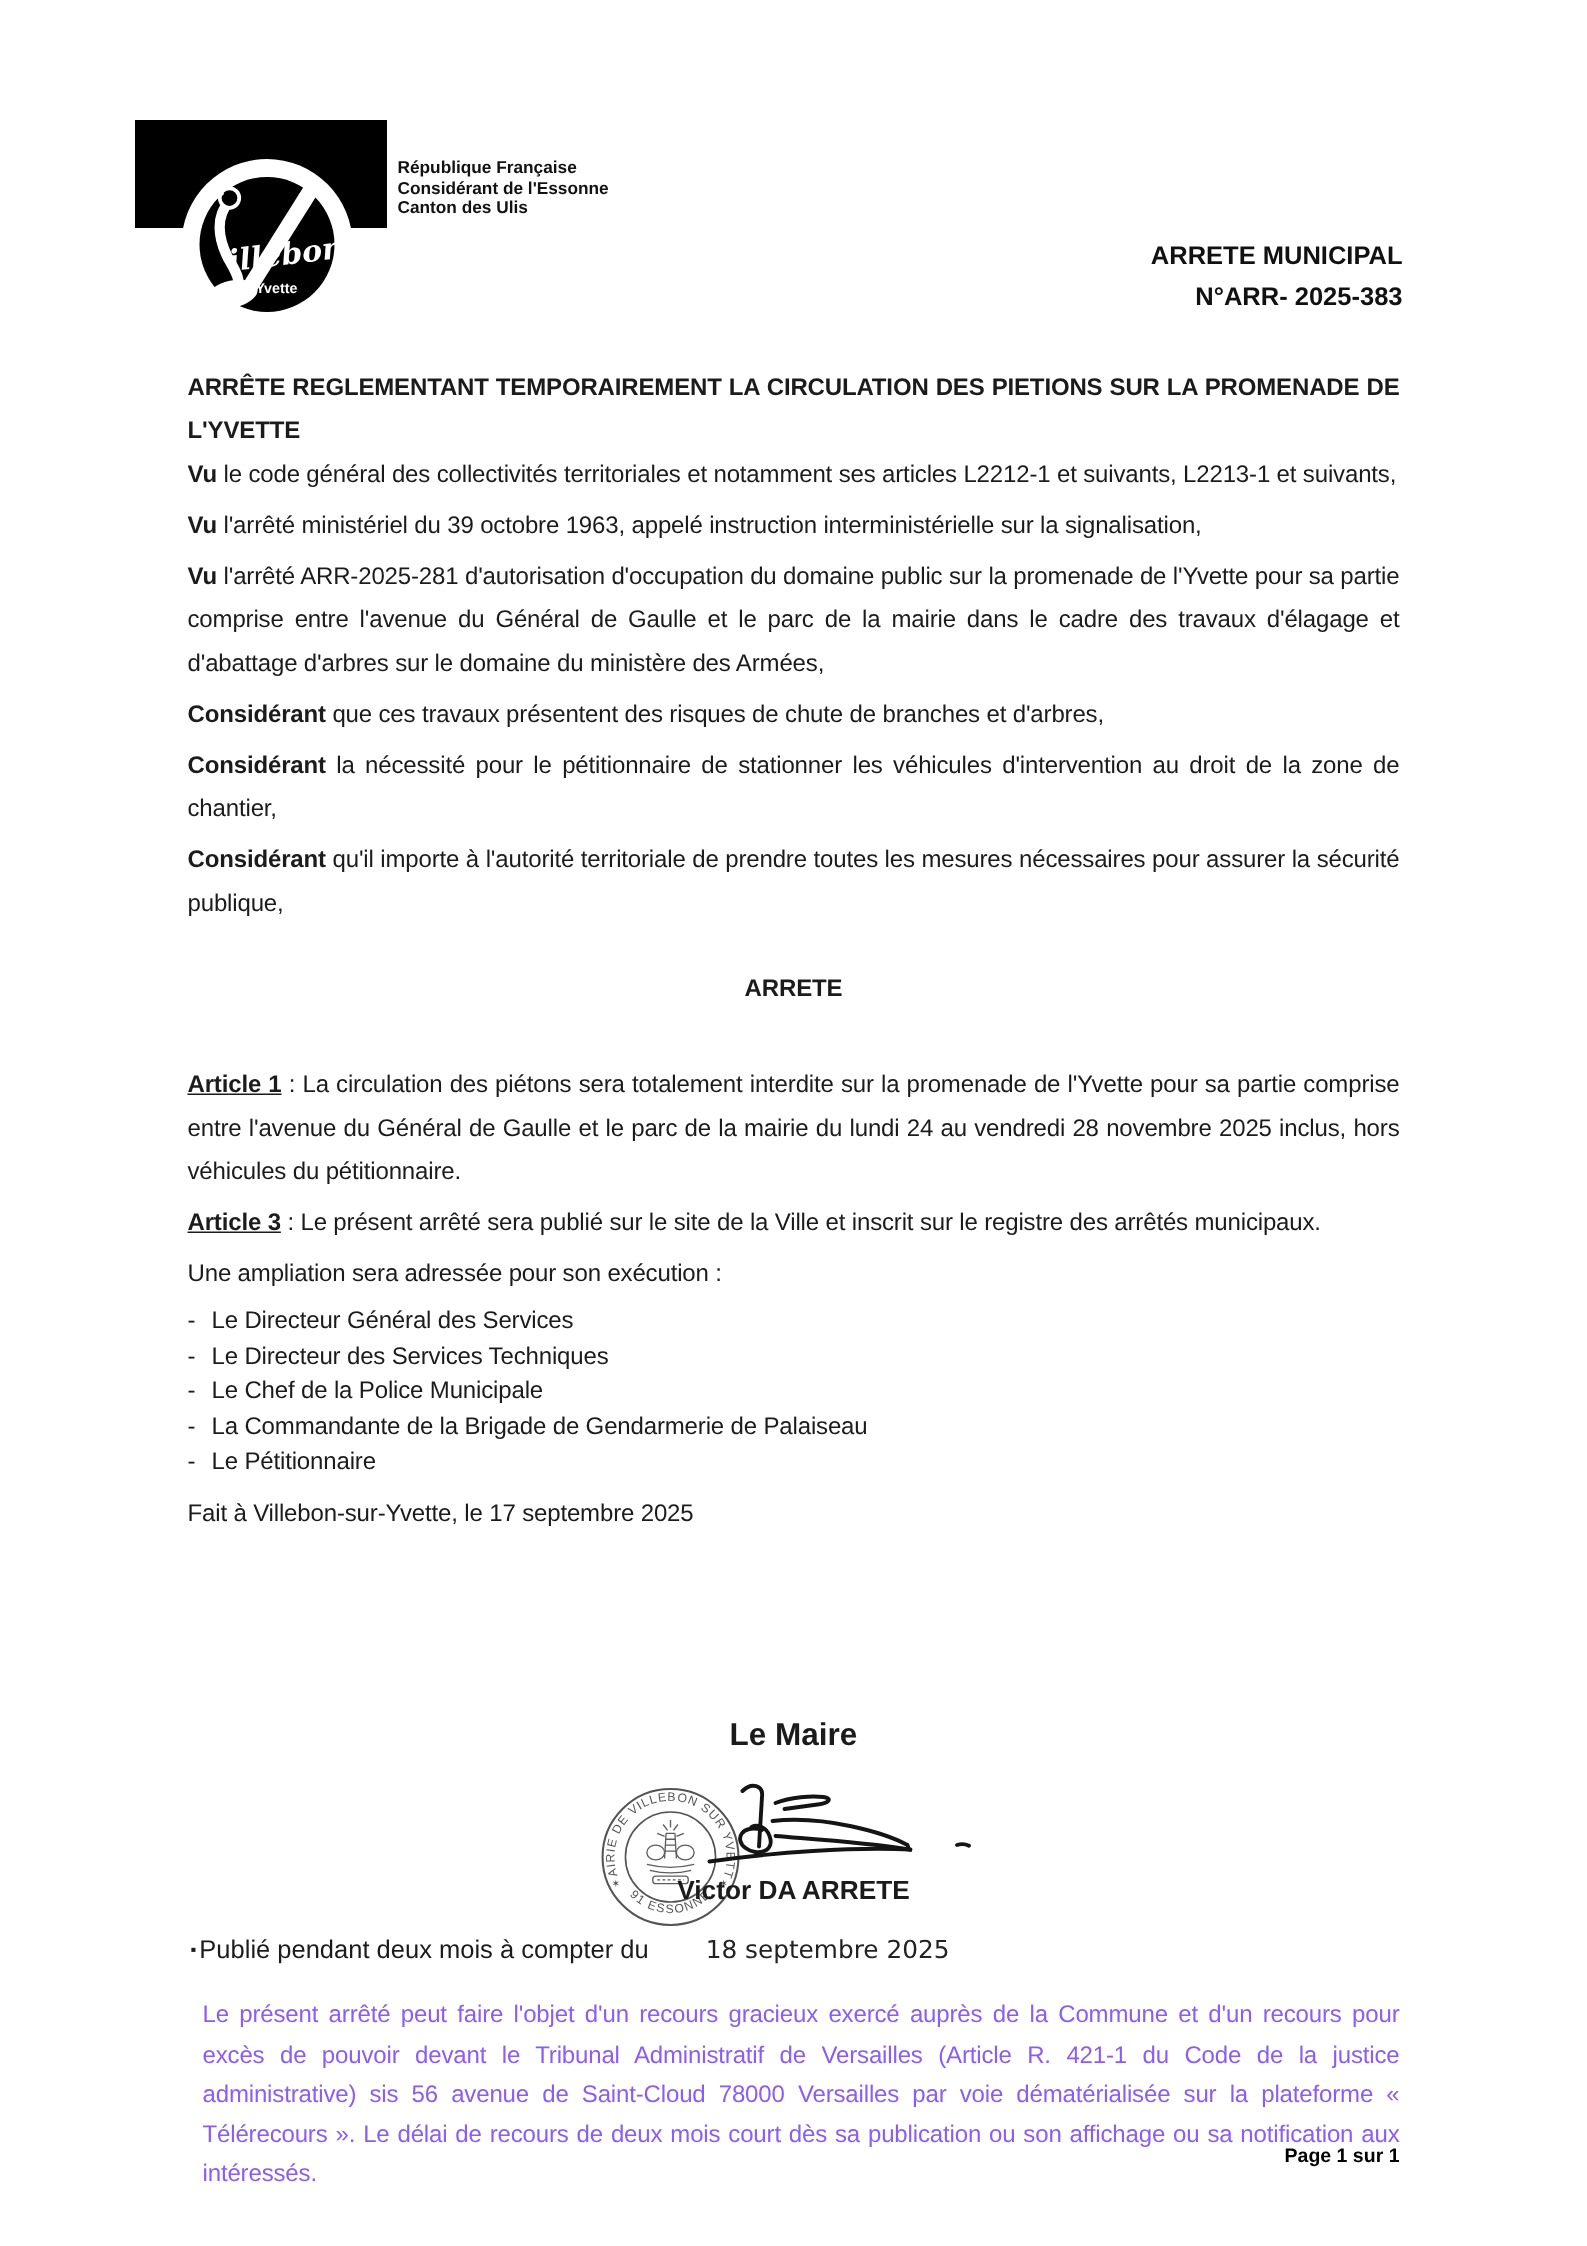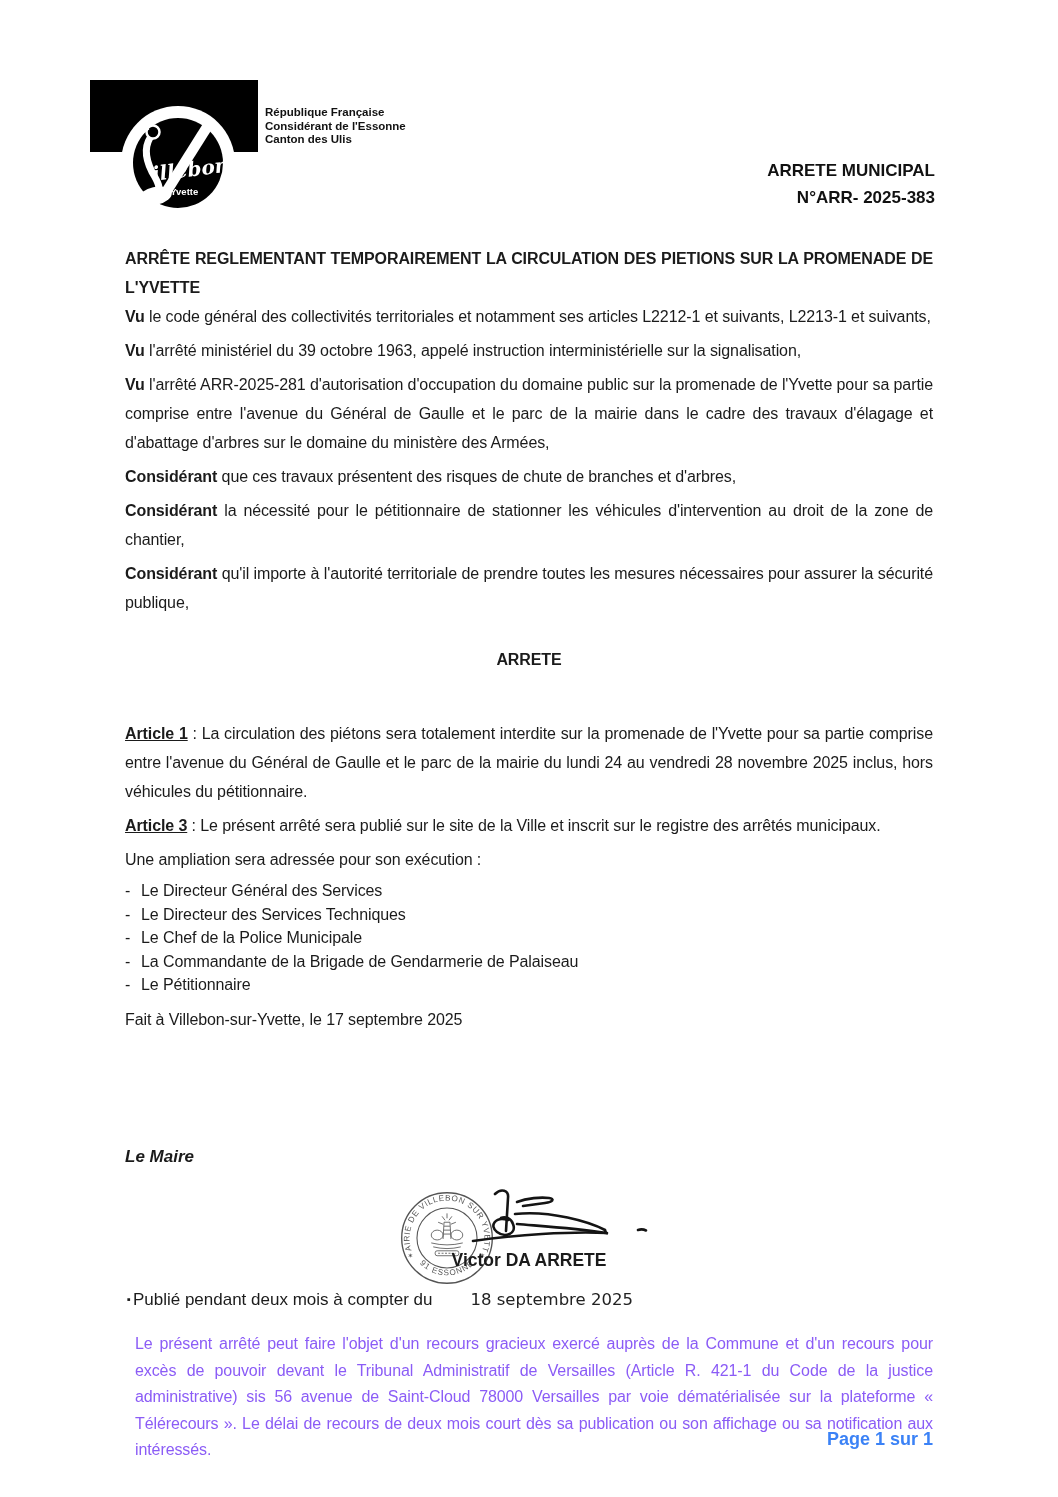--- a/index.html
+++ b/index.html
@@ -30,50 +30,50 @@
     position:absolute; left:125px; right:125px; top:244px;
     font-size:16px; line-height:29px; letter-spacing:-0.1px;
   }
   .doc-title {
     font-weight:700; text-align:justify; margin-bottom:0;
   }
   .para { text-align:justify; margin-bottom:5px; }
   .para b { font-weight:700; }
   .lead-underline { font-weight:700; text-decoration:underline; }
   .decree-heading {
-    text-align:center; font-weight:700; margin-top:28px; margin-bottom:45px;
+    text-align:center; font-weight:700; margin-top:28px; margin-bottom:35px;
   }
   .recipients { margin-top:3px; margin-bottom:8px; }
   .recipient { line-height:23.5px; display:flex; }
   .recipient .dash { width:16px; flex:none; }
   .place-date { margin-top:0; }
 
   
   .sig-block { position:absolute; left:125px; right:125px; top:1142px; height:160px; }
-  .sig-title { font-weight:700; font-size:17px; line-height:29px;font-style:italic; }
+  .sig-title { text-align:center; font-weight:700; font-size:21px; line-height:29px; }
   .sig-name  { position:absolute; top:108px; left:0; right:0; text-align:center; font-weight:700; font-size:17.5px; }
   .stamp-svg { position:absolute; left:258px; top:32px; width:128px; height:128px; opacity:.88; }
   .signature-svg { position:absolute; left:340px; top:44px; width:200px; height:70px; }
 
   
   .publication {
     position:absolute; left:127px; right:125px; top:1287px;
     font-size:17px; line-height:26px; display:flex; align-items:baseline;
   }
   .publication .bullet { font-size:11px; margin-right:2px; transform:translateY(-2px); }
   .publication .pub-date { font-family:"DejaVu Sans", sans-serif; font-size:16.5px; margin-left:38px; color:#222; }
 
   
   .legal {
     position:absolute; left:135px; right:125px; top:1331px;
     font-size:16px; line-height:26.5px; text-align:justify; letter-spacing:-0.1px; color:#8b5cf6;
   }
   .page-num {
     position:absolute; right:125px; top:1429px;
-    font-size:18px; font-weight:700; color:#3b82f6;
+    font-size:13px; font-weight:700; color:#000000;
   }
 </style>
 </head>
 <body>
 
 <div class="page">
 
   <svg class="logo-svg" viewBox="0 0 180 150" aria-hidden="true">
     <rect x="1" y="2" width="168" height="72" fill="#000"></rect>
     <circle cx="89" cy="85" r="57" fill="#fff"></circle>

